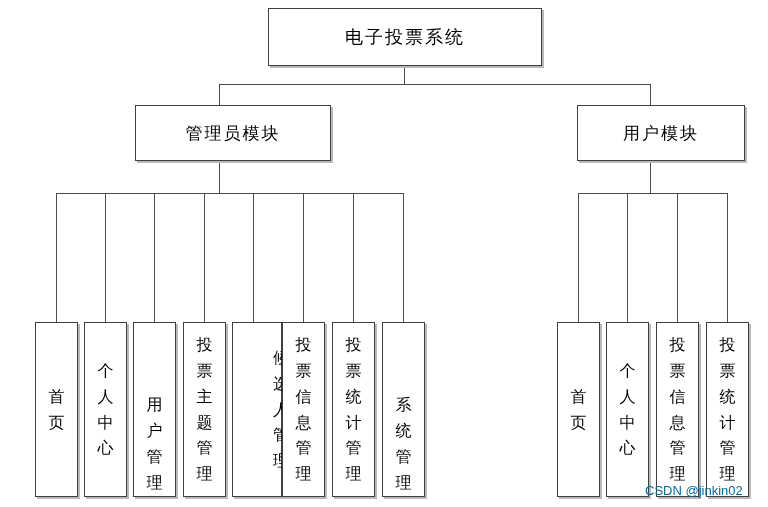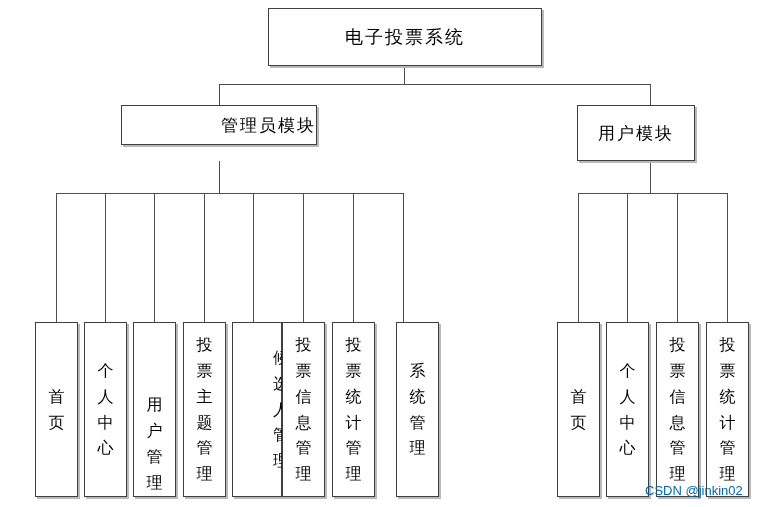--- a/index.html
+++ b/index.html
@@ -87,24 +87,24 @@
   <div class="line" style="left:578px; top:193px; width:150px; height:1px;"></div>
   <div class="line" style="left:578px; top:193px; width:1px; height:129px;"></div>
   <div class="line" style="left:627px; top:193px; width:1px; height:129px;"></div>
   <div class="line" style="left:677px; top:193px; width:1px; height:129px;"></div>
   <div class="line" style="left:727px; top:193px; width:1px; height:129px;"></div>
 
   <div class="box root-box" style="left:268px; top:8px; width:274px; height:58px;">
     <span class="hlabel">电子投票系统</span>
   </div>
 
-  <div class="box" style="left:121px; top:105px; width:196px; height:40px;justify-content:flex-end;">
+  <div class="box" style="left:135px; top:105px; width:196px; height:56px;">
     <span class="hlabel">管理员模块</span>
   </div>
-  <div class="box" style="left:577px; top:105px; width:118px; height:56px;">
+  <div class="box" style="left:577px; top:105px; width:168px; height:56px;">
     <span class="hlabel">用户模块</span>
   </div>
 
   <div class="box leaf" style="left:35px;">
     <span class="vtext">首页</span>
   </div>
   <div class="box leaf" style="left:84px;">
     <span class="vtext">个人中心</span>
   </div>
   <div class="box leaf" style="left:133px;align-items:flex-end;">
@@ -115,21 +115,21 @@
   </div>
   <div class="box leaf" style="left:232px;padding-left:48px;">
     <span class="vtext">候选人管理</span>
   </div>
   <div class="box leaf" style="left:282px;">
     <span class="vtext">投票信息管理</span>
   </div>
   <div class="box leaf" style="left:332px;">
     <span class="vtext">投票统计管理</span>
   </div>
-  <div class="box leaf" style="left:396px;">
+  <div class="box leaf" style="left:382px;align-items:flex-end;">
     <span class="vtext">系统管理</span>
   </div>
 
   <div class="box leaf" style="left:557px;">
     <span class="vtext">首页</span>
   </div>
   <div class="box leaf" style="left:606px;">
     <span class="vtext">个人中心</span>
   </div>
   <div class="box leaf" style="left:656px;">

